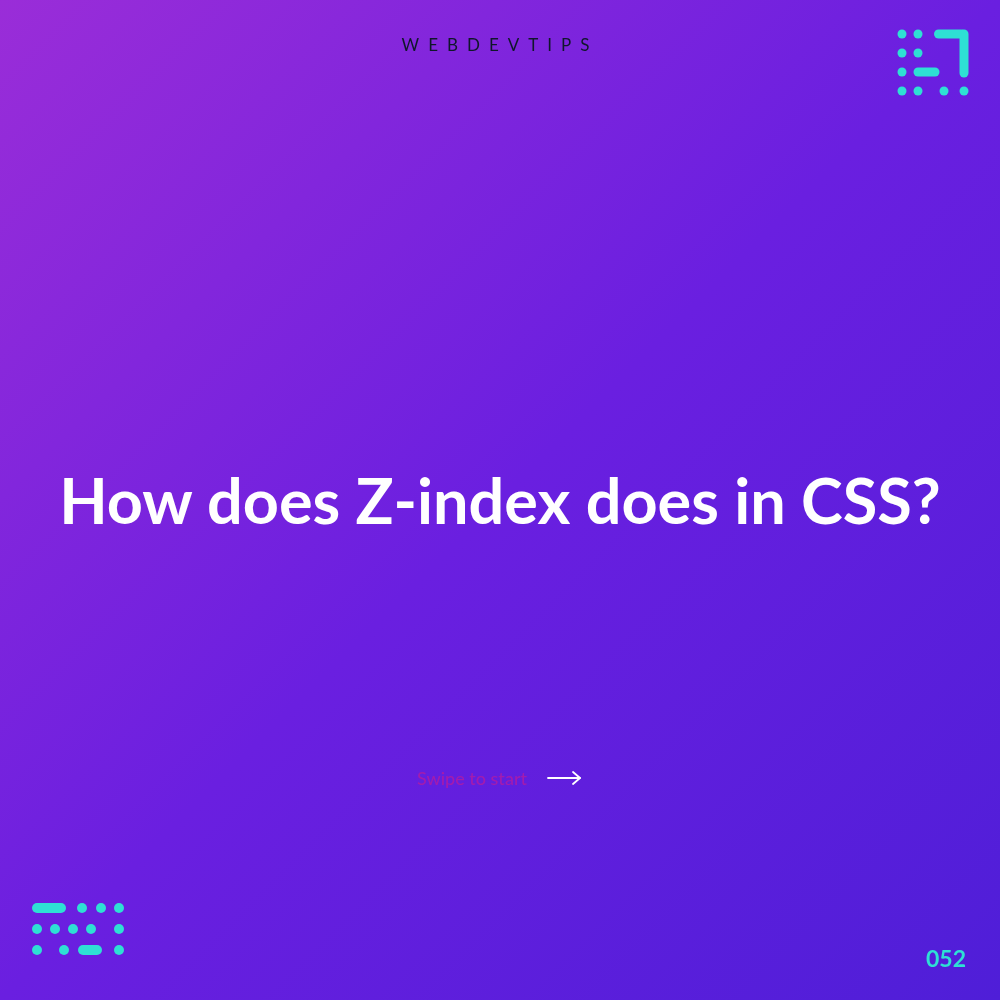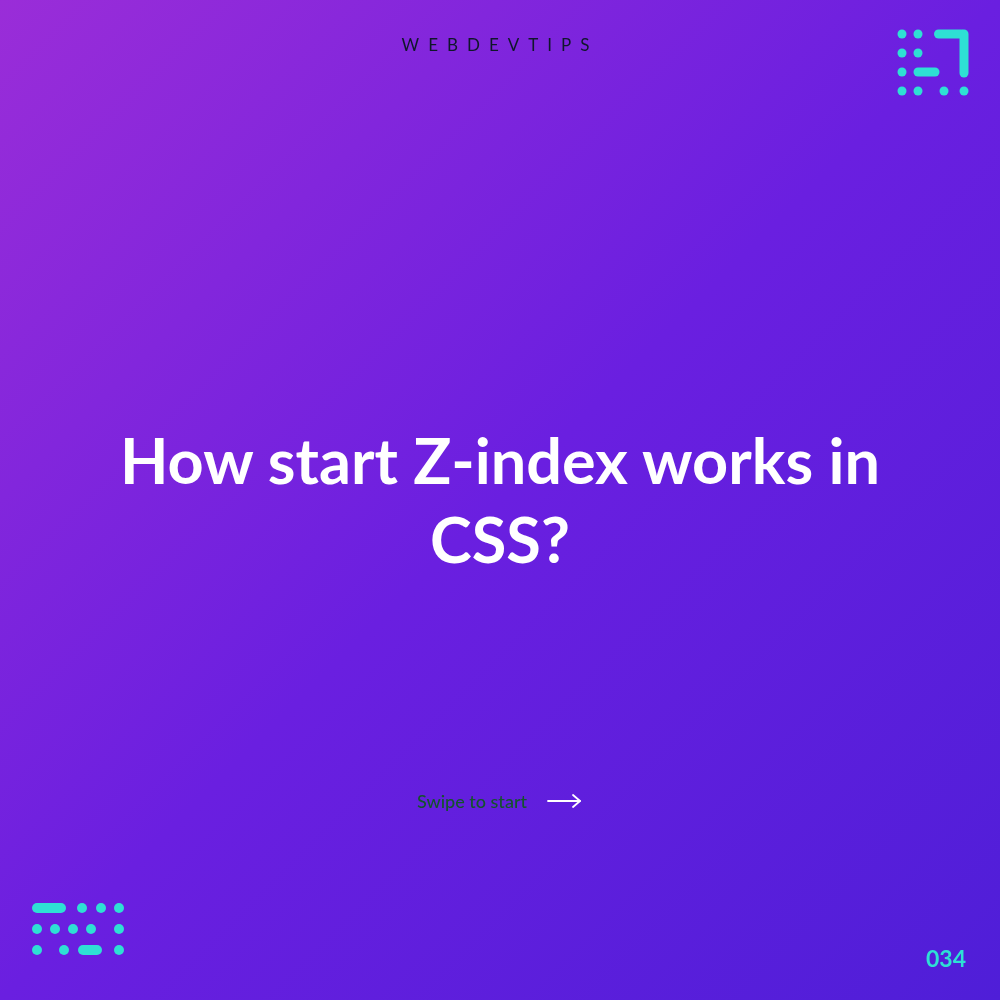--- a/index.html
+++ b/index.html
@@ -42,26 +42,26 @@
       transform: translate(-50%, -50%);
       color: #ffffff;
       font-size: 63px;
       font-weight: 700;
       text-align: center;
       line-height: 1.25;
       width: 90%;
     }
     .swipe-row {
       position: absolute;
-      bottom: 188px;
+      bottom: 211px;
       left: 50%;
       transform: translateX(-50%);
       display: flex;
       gap: 20px;
-      color: #14532d;
+      color: #a21caf;
     }
     .swipe-text {
       font-size: 18px;
       font-weight: 500;
     }
     .arrow {
       display: inline-flex;
       align-items: center;
     }
     .page-number {
@@ -92,21 +92,21 @@
       <circle cx="6" cy="44" r="4.5"></circle>
       <rect x="17.5" y="39.5" width="26" height="9" rx="4.5"></rect>
       <circle cx="6" cy="63" r="4.5"></circle>
       <circle cx="22" cy="63" r="4.5"></circle>
       <circle cx="48" cy="63" r="4.5"></circle>
       <circle cx="68" cy="63" r="4.5"></circle>
     </g>
   </svg>
 </div>
 
-<h1 class="title">How start Z-index works in CSS?</h1>
+<h1 class="title">How does Z-index does in CSS?</h1>
 
 <div class="swipe-row">
   <span class="swipe-text">Swipe to start</span>
   <span class="arrow">
     <svg width="36" height="14" viewBox="0 0 36 14">
       <g stroke="#ffffff" stroke-width="1.8" fill="none" stroke-linecap="round" stroke-linejoin="round">
         <line x1="1" y1="7" x2="33" y2="7"></line>
         <polyline points="26,1 33,7 26,13"></polyline>
       </g>
     </svg>
@@ -126,13 +126,13 @@
       <circle cx="61" cy="28" r="5"></circle>
       <circle cx="89" cy="28" r="5"></circle>
       <circle cx="7" cy="49" r="5"></circle>
       <circle cx="34" cy="49" r="5"></circle>
       <rect x="48" y="44" width="24" height="10" rx="5"></rect>
       <circle cx="89" cy="49" r="5"></circle>
     </g>
   </svg>
 </div>
 
-<div class="page-number">034</div>
+<div class="page-number">052</div>
 
 </body></html>

